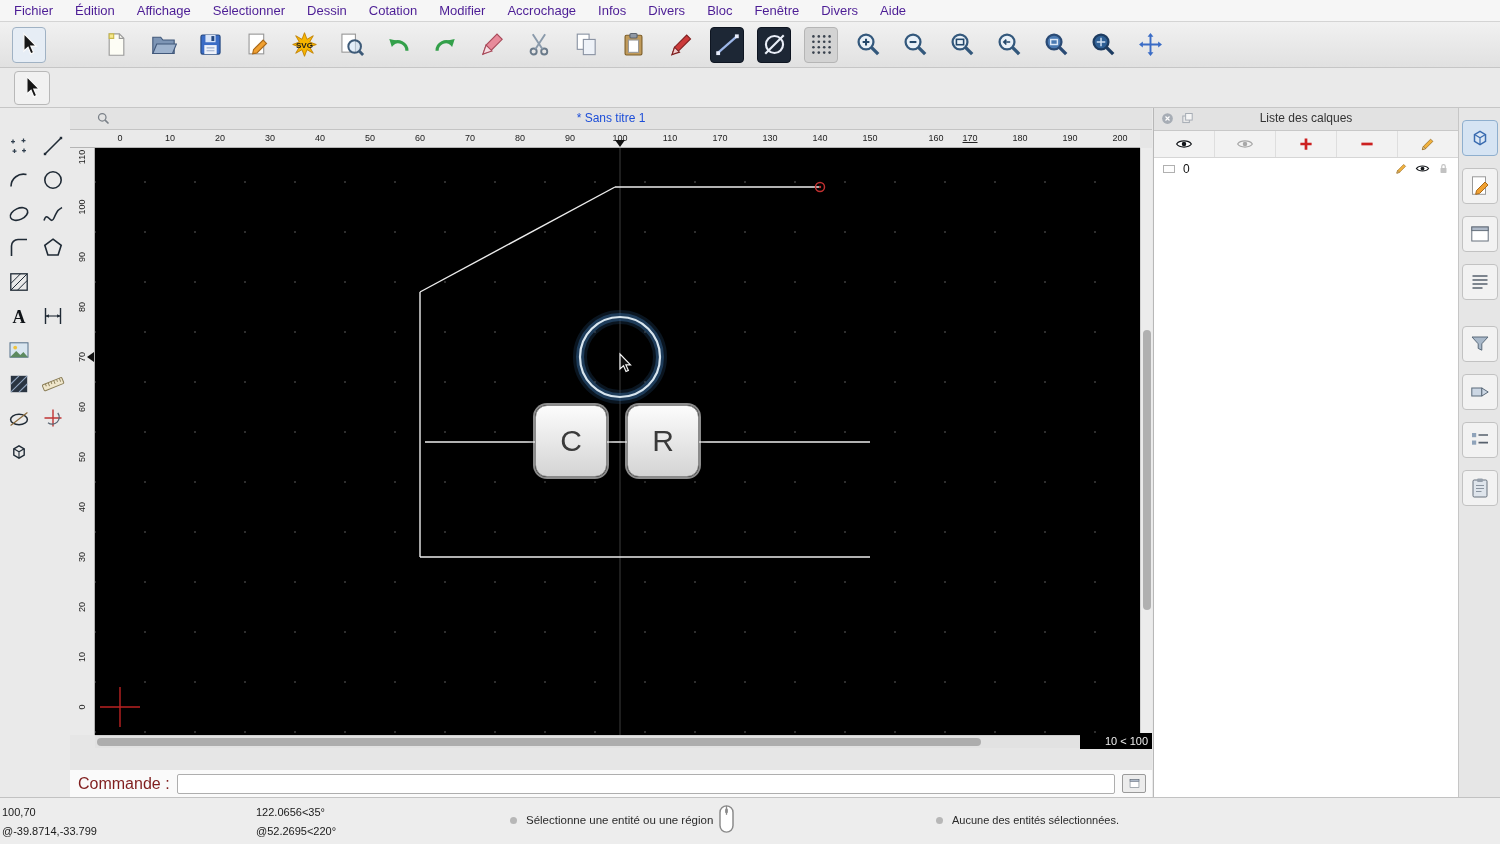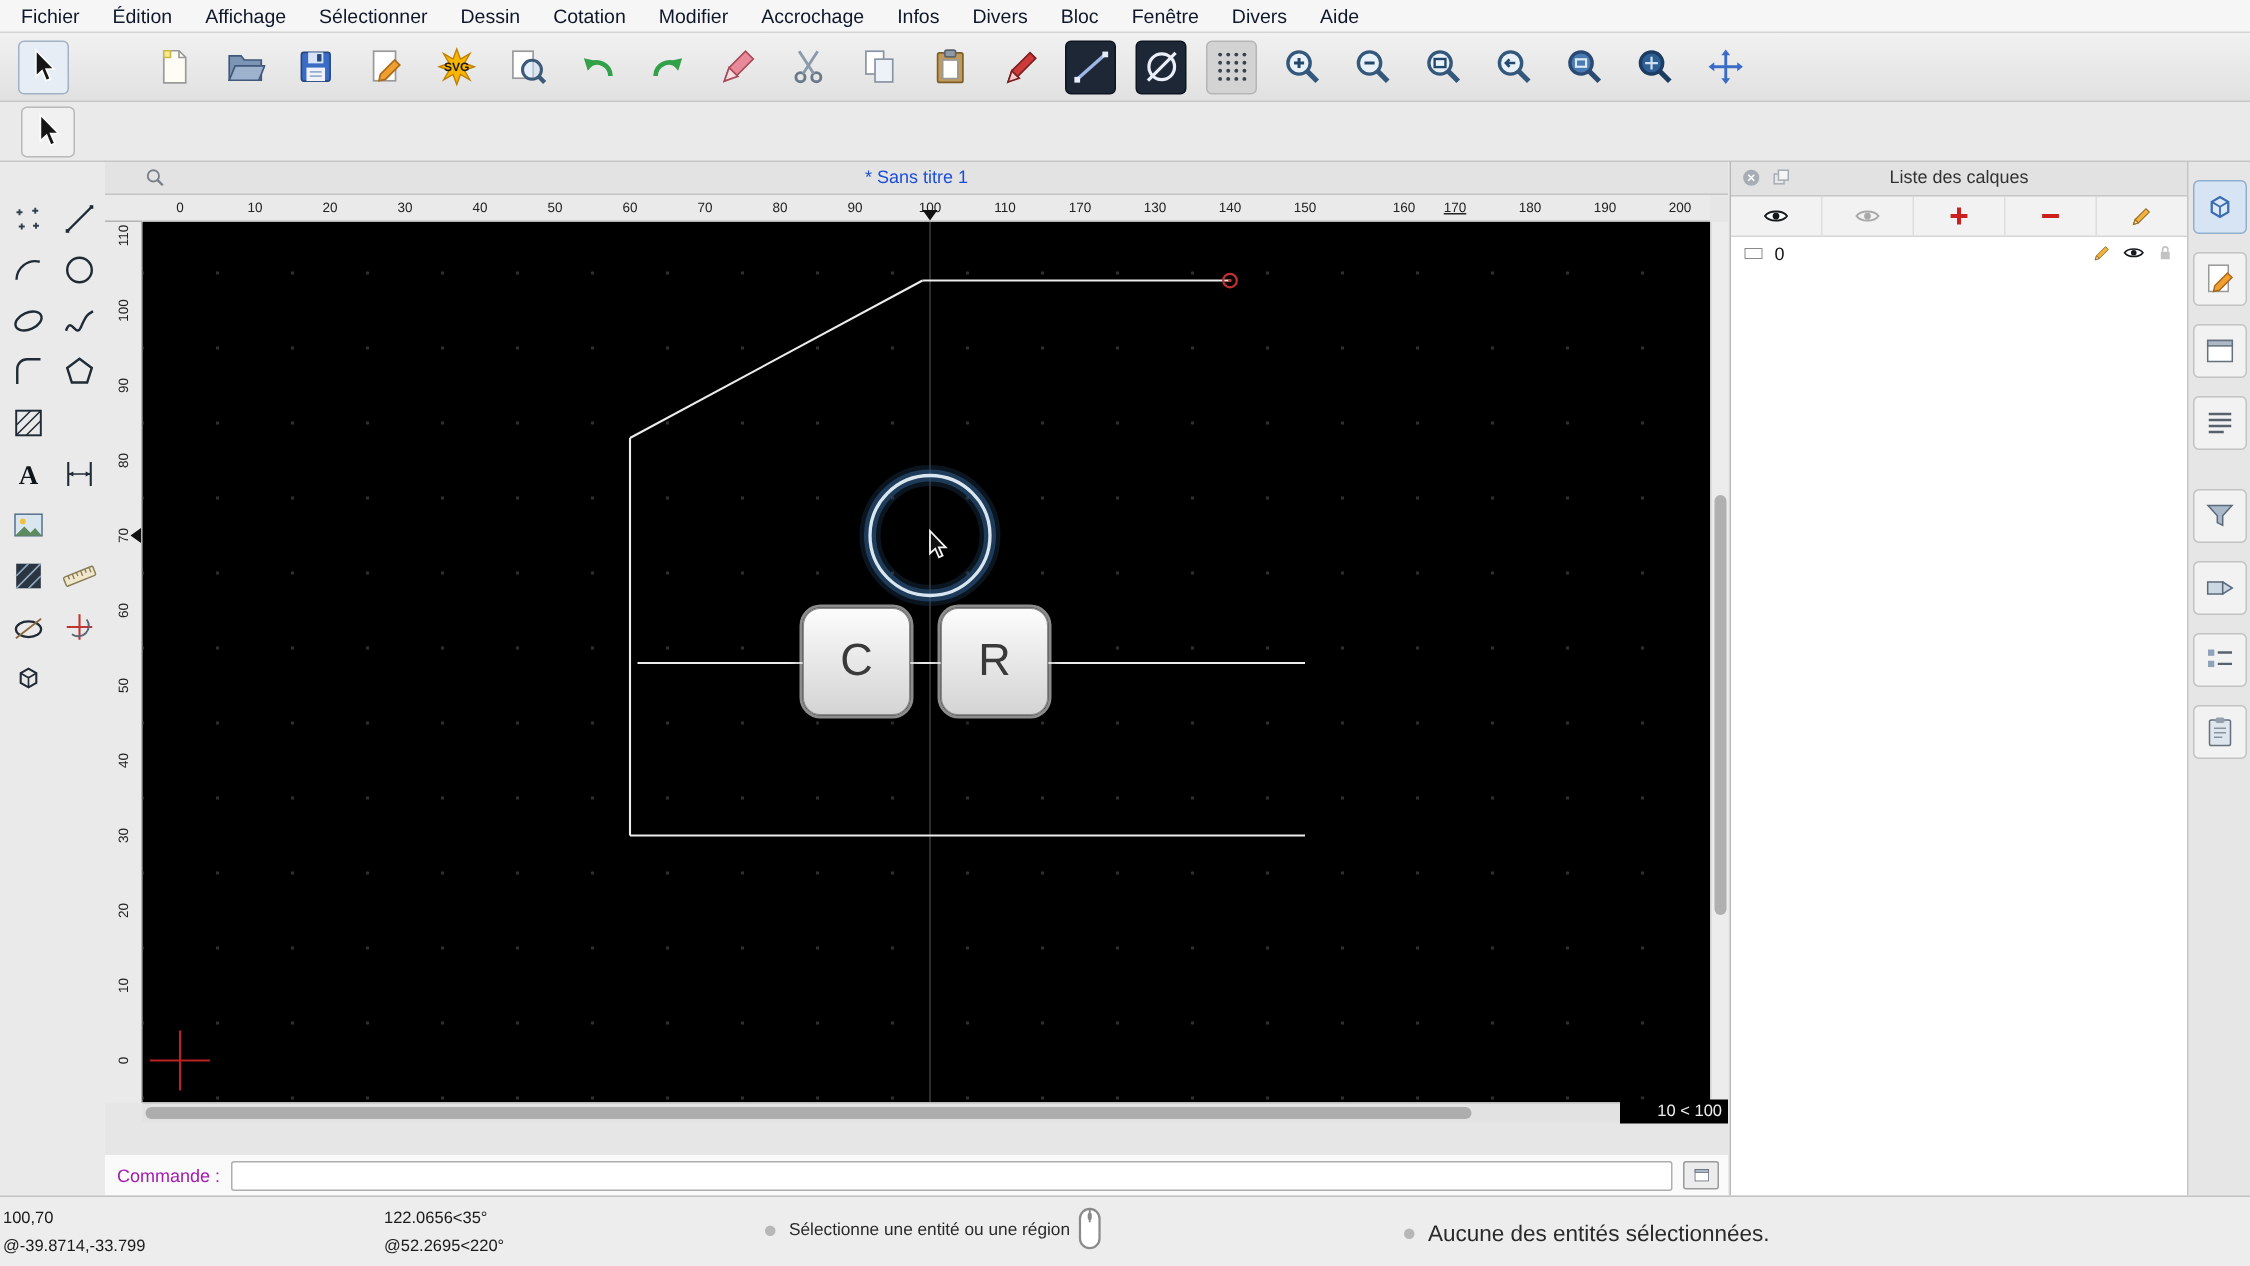--- a/index.html
+++ b/index.html
@@ -1,19 +1,19 @@
 <!DOCTYPE html>
 <html><head>
 <meta charset="utf-8">
 <style>
   html,body{margin:0;padding:0;background:#444;}
   #app{position:relative;width:1500px;height:844px;background:#e9e9e9;font-family:"Liberation Sans",sans-serif;overflow:hidden;}
 
   
-  .menubar{position:absolute;top:0;left:0;right:0;height:22px;background:#f6f6f6;border-bottom:1px solid #d4d4d4;display:flex;align-items:center;padding-left:14px;gap:22px;font-size:13px;color:#0f172a;box-sizing:border-box;}
+  .menubar{position:absolute;top:0;left:0;right:0;height:22px;background:#f6f6f6;border-bottom:1px solid #d4d4d4;display:flex;align-items:center;padding-left:14px;gap:22px;font-size:13px;color:#4c1d95;box-sizing:border-box;}
   .mitem{white-space:nowrap;cursor:default;}
 
   
   .toolbar{position:absolute;top:22px;left:0;right:0;height:46px;background:linear-gradient(#f1f1f1,#e1e1e1);border-bottom:1px solid #c6c6c6;display:flex;align-items:center;padding-left:12px;box-sizing:border-box;}
   .tbtn{width:34px;height:36px;display:flex;align-items:center;justify-content:center;margin-right:13px;border-radius:4px;box-sizing:border-box;flex:none;}
   .tbtn svg{width:27px;height:27px;}
   .tbtn.sel{border:1px solid #a0b2c4;background:#e6edf5;}
   .tbtn.gap{margin-left:40px;}
   .tbtn.dark{background:#1d2735;border:1px solid #0e1521;}
   .tbtn.pressed{background:#d3d3d3;border:1px solid #b5b5b5;}
@@ -51,21 +51,21 @@
   .vscroll{position:absolute;top:148px;left:1140px;width:12px;height:587px;background:#ececec;border-left:1px solid #d2d2d2;box-sizing:border-box;}
   .vthumb{position:absolute;left:2px;top:182px;width:8px;height:280px;background:#b0b0b0;border-radius:4px;}
 
   
   .cmdhist{position:absolute;top:748px;left:70px;width:1082px;height:22px;background:#fff;border-top:1px solid #cacaca;font-size:12px;line-height:21px;padding-left:8px;box-sizing:border-box;color:#1836d6;}
   .histlbl{font-style:italic;}
   .histval{margin-left:5px;}
   .histscroll{position:absolute;right:0;top:0;width:13px;height:21px;background:#e9e9e9;border-left:1px solid #d0d0d0;box-sizing:border-box;}
   .histscroll div{position:absolute;left:2px;top:4px;width:8px;height:13px;background:#b2b2b2;border-radius:3px;}
   .cmdrow{position:absolute;top:770px;left:70px;width:1082px;height:27px;background:#fafafa;display:flex;align-items:center;padding:0 6px 0 8px;gap:7px;box-sizing:border-box;}
-  .cmdlbl{font-size:12px;color:#a21caf;white-space:nowrap;}
+  .cmdlbl{font-size:16px;color:#7f1d1d;white-space:nowrap;}
   .cmdinput{flex:1;height:18px;border:1px solid #aeaeae;background:#fff;font-size:12px;font-family:"Liberation Sans",sans-serif;padding:0 4px;border-radius:2px;}
   .cmdbtn{width:22px;height:17px;border:1px solid #9a9a9a;background:#ececec;border-radius:2px;display:flex;align-items:center;justify-content:center;flex:none;}
   .cmdbtn svg{width:13px;height:13px;}
 
   
   .layers{position:absolute;top:108px;left:1153px;width:305px;bottom:47px;background:#fff;border-left:1px solid #b8b8b8;box-sizing:border-box;}
   .layhdr{height:22px;background:#e2e2e2;border-bottom:1px solid #c8c8c8;position:relative;}
   .layhdr .title{text-align:center;font-size:12px;line-height:21px;color:#333;}
   .hico{position:absolute;top:3px;width:15px;height:15px;}
   .hico svg{width:15px;height:15px;}
@@ -88,21 +88,21 @@
   .dbtn.active{background:#d6e4f3;border-color:#8fafce;}
   .dbtn.gap{margin-top:14px;}
 
   
   .statusbar{position:absolute;left:0;right:0;bottom:0;height:47px;background:#ededed;border-top:1px solid #c2c2c2;font-size:11px;color:#1a1a1a;box-sizing:border-box;}
   .sb-abs{position:absolute;left:2px;top:8px;}
   .sb-rel{position:absolute;left:2px;top:27px;}
   .sb-p1{position:absolute;left:256px;top:8px;}
   .sb-p2{position:absolute;left:256px;top:27px;}
   .sb-hint1{position:absolute;left:510px;top:16px;display:flex;align-items:center;gap:9px;font-size:11.5px;color:#2a2a2a;}
-  .sb-hint2{position:absolute;left:936px;top:16px;display:flex;align-items:center;gap:9px;font-size:15px;color:#2a2a2a;}
+  .sb-hint2{position:absolute;left:936px;top:16px;display:flex;align-items:center;gap:9px;font-size:11px;color:#2a2a2a;}
   .bullet{width:7px;height:7px;border-radius:50%;background:#b7b7b7;flex:none;}
   .sb-mouse{position:absolute;left:716px;top:5px;}
 </style>
 </head>
 <body>
 
 <div id="app">
 
   <div class="menubar" id="menubar">
       <span class="mitem">Fichier</span>

